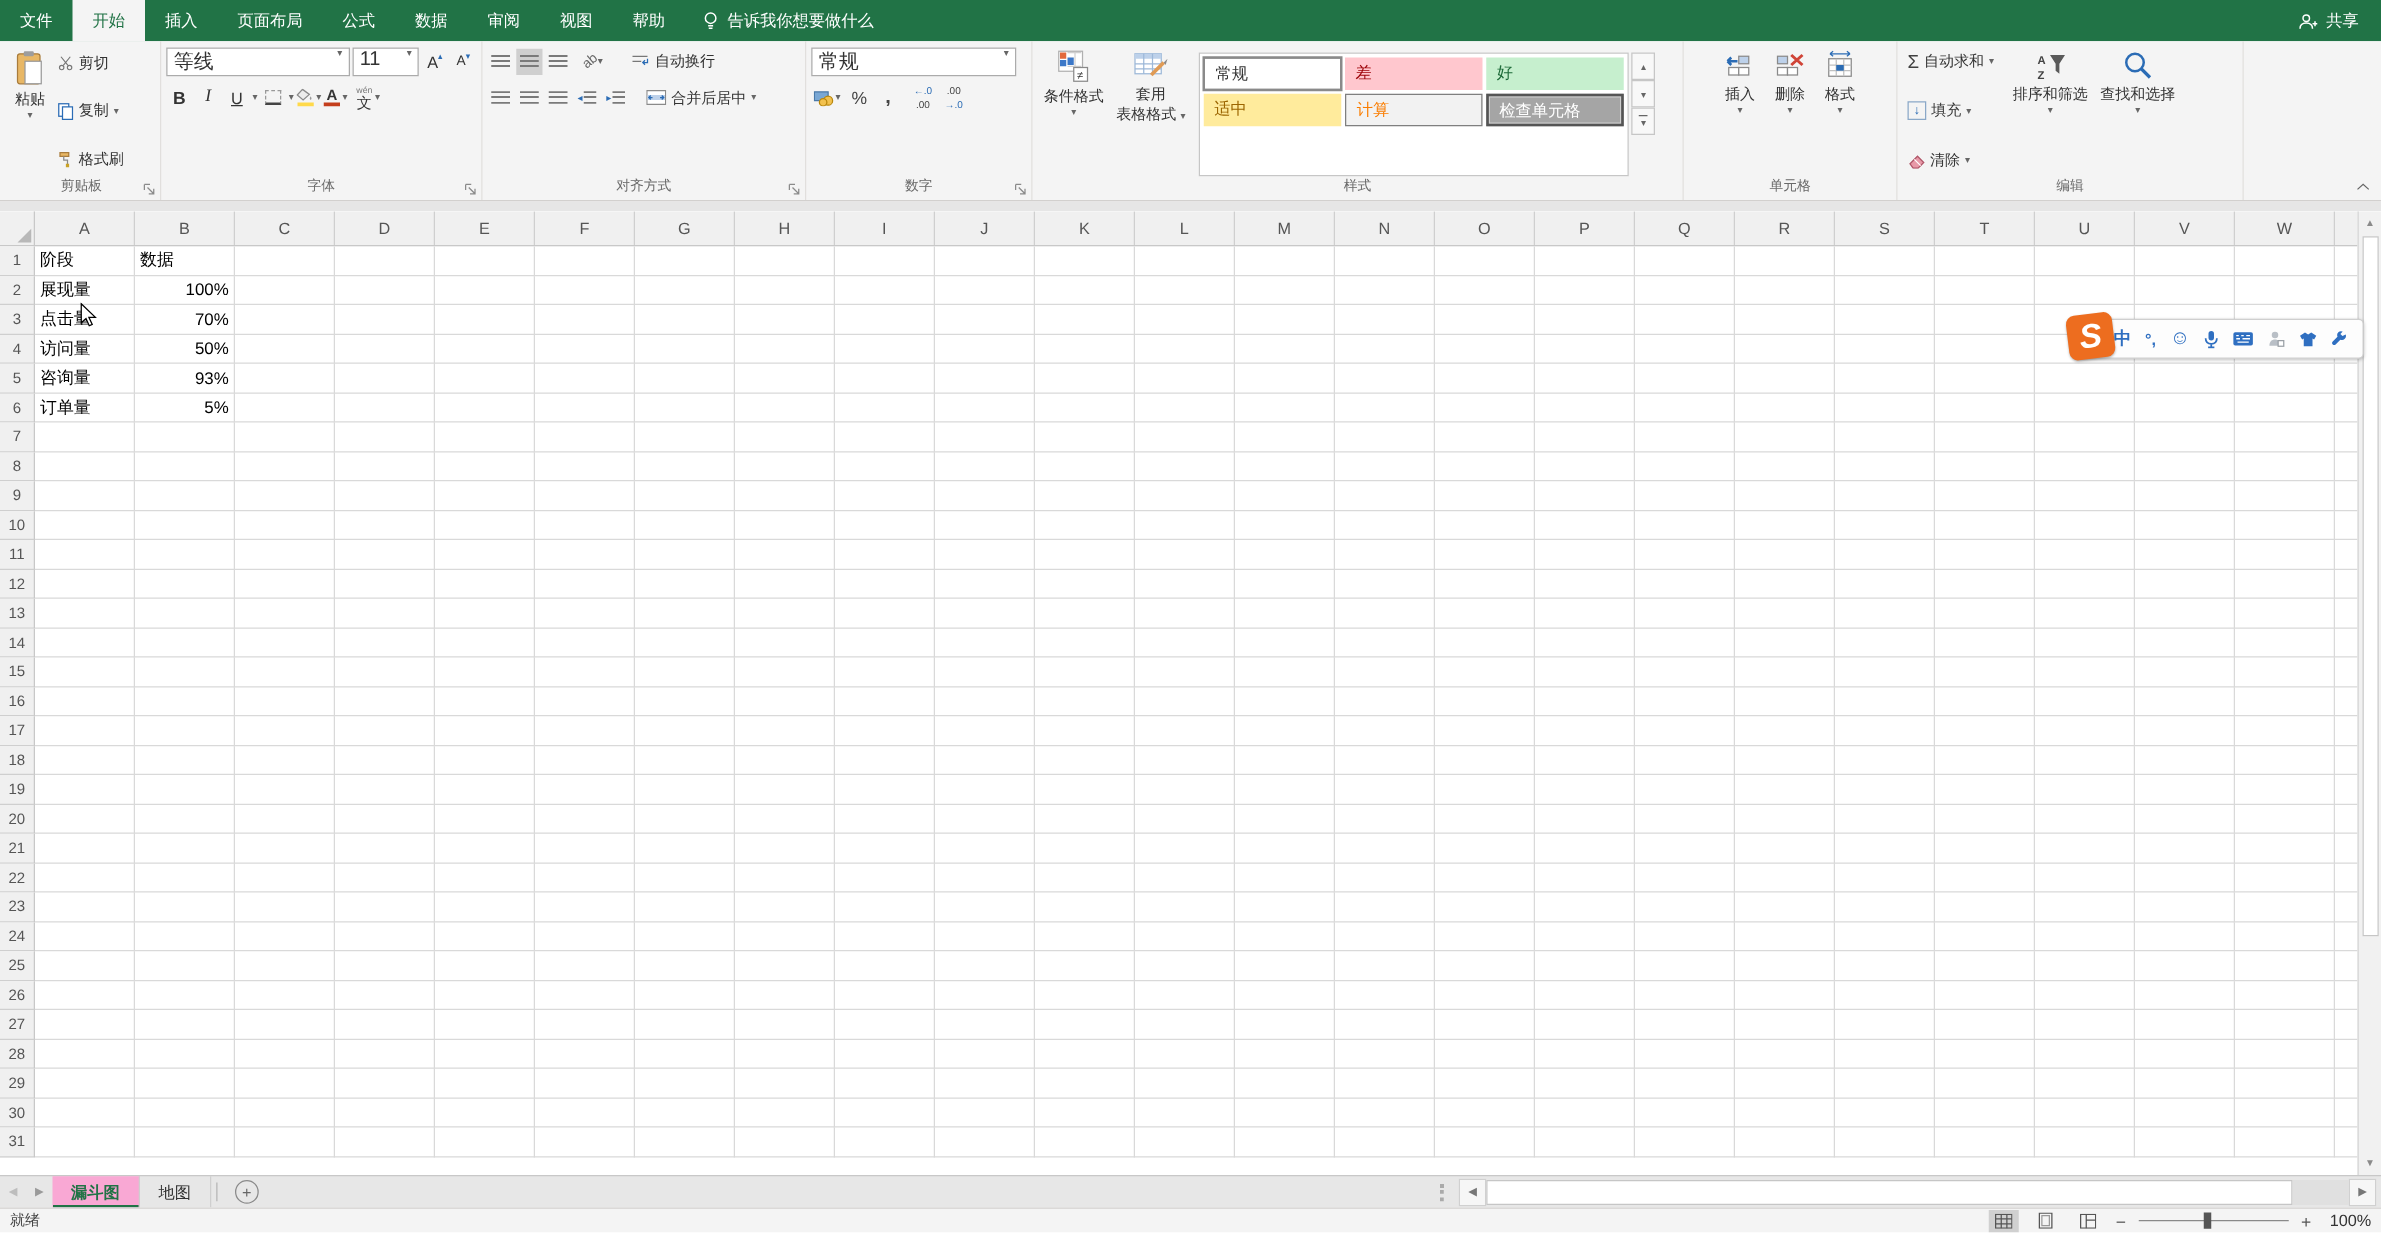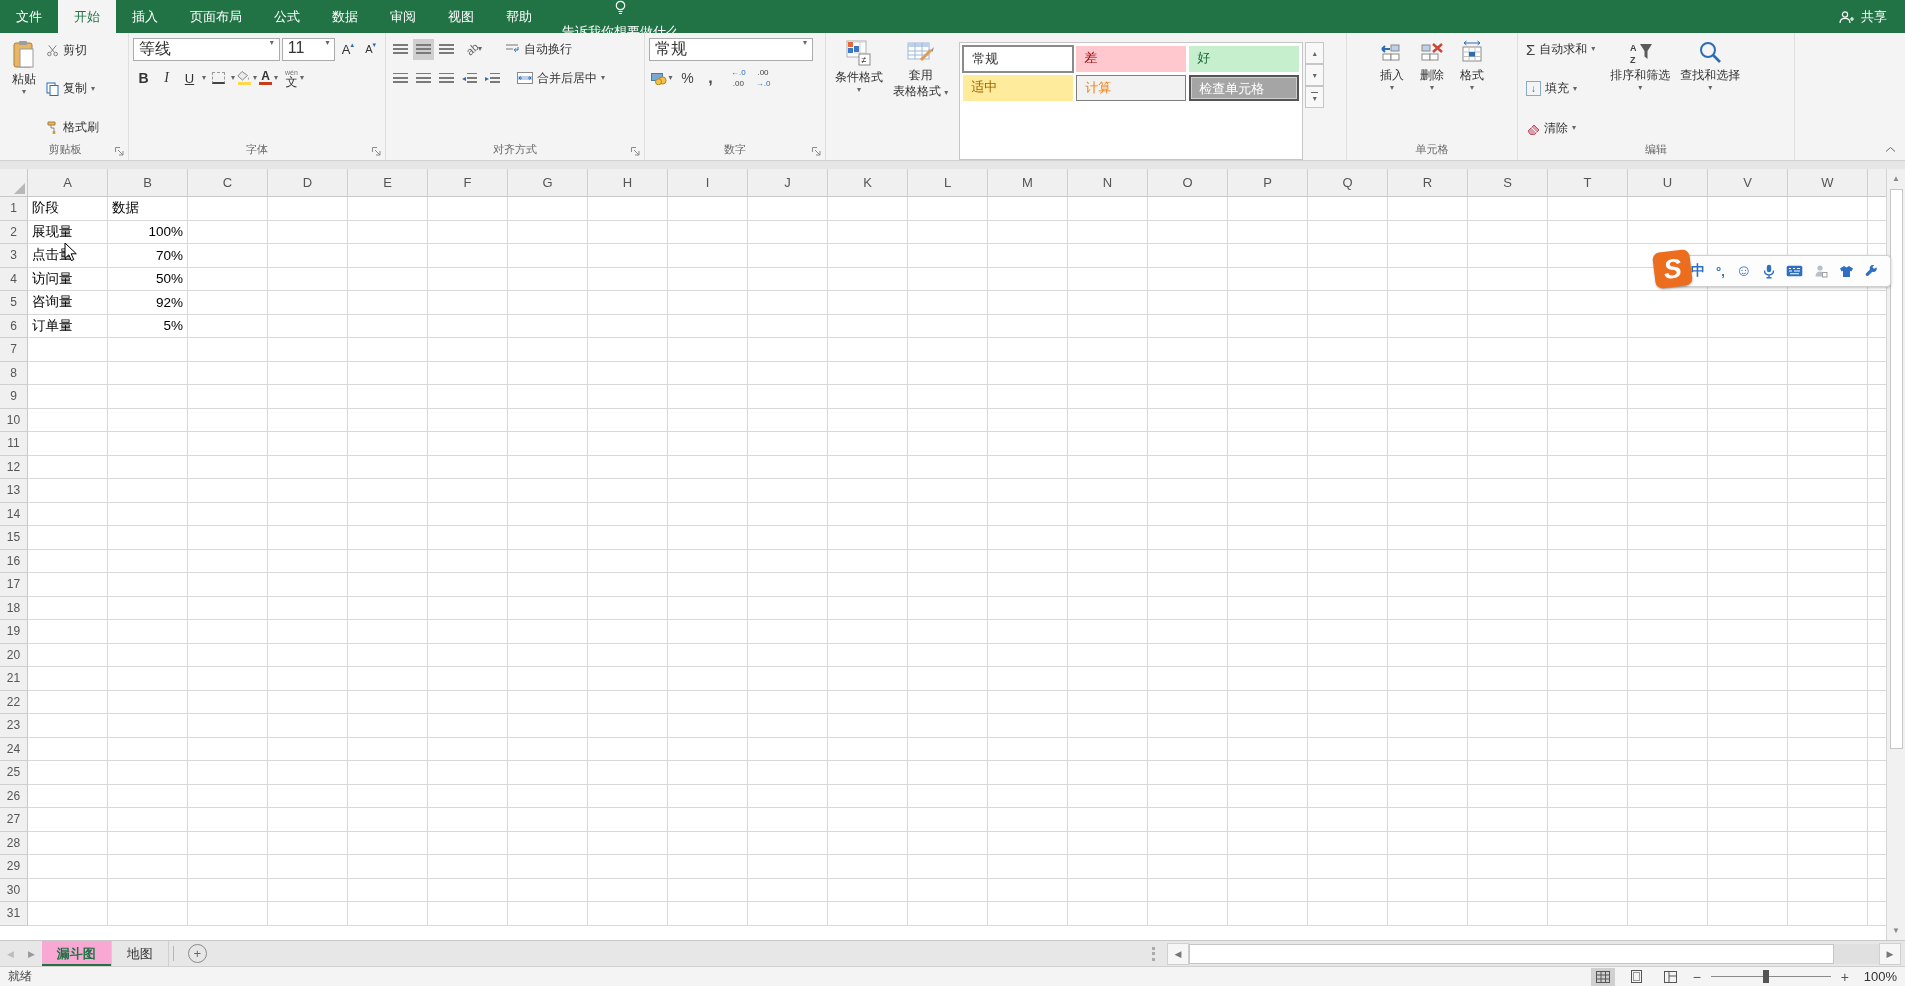--- a/index.html
+++ b/index.html
@@ -4,21 +4,21 @@
 <style>
   html,body{margin:0;padding:0;width:1905px;height:986px;overflow:hidden;
     font-family:"Liberation Sans","DejaVu Sans",sans-serif;background:#fff;}
   #app{position:relative;width:1905px;height:986px;display:flex;flex-direction:column;}
 
   
   .titlebar{height:33px;background:#217346;display:flex;align-items:stretch;color:#fff;font-size:13px;flex:0 0 33px;}
   #menu-tabs{display:flex;align-items:stretch;}
   .mtab{padding:0 16px;display:flex;align-items:center;cursor:pointer;white-space:nowrap;}
   .mtab.active{background:#f4f4f4;color:#217346;}
-  .tellme{display:flex;align-items:center;gap:7px;padding:0 14px;white-space:nowrap;flex-direction:column;}
+  .tellme{display:flex;align-items:center;gap:7px;padding:0 14px;white-space:nowrap;}
   .share{margin-left:auto;display:flex;align-items:center;gap:7px;padding:0 18px;white-space:nowrap;}
 
   
   .ribbon{height:127px;flex:0 0 127px;background:#f4f4f4;border-bottom:1px solid #d2d0ce;display:flex;position:relative;padding-left:2px;font-size:12px;color:#333;}
   .rgroup{position:relative;display:flex;flex-direction:column;border-right:1px solid #e1dfdd;padding:3px 4px 0 4px;}
   .rg-content{flex:1;display:flex;align-items:stretch;}
   .rg-label{height:19px;font-size:11px;color:#696969;text-align:center;line-height:17px;}
   .launcher{position:absolute;right:3px;bottom:3px;width:11px;height:11px;cursor:pointer;}
   .caret{font-size:8px;color:#666;line-height:8px;}
   .caret:after{content:"▾";}
@@ -411,20 +411,21 @@
             <div class="chip neutral">适中</div>
             <div class="chip calc">计算</div>
             <div class="chip check">检查单元格</div>
           </div>
         <div class="gscroll">
           <div class="gbtn">▴</div>
           <div class="gbtn">▾</div>
           <div class="gbtn"><span class="bar"></span>▾</div>
         </div>
       </div>
+      <div class="rg-label">样式</div>
     </div>
 
     <div class="rgroup" style="width:162px">
       <div class="rg-content" style="justify-content:center;gap:4px;">
         <div class="bigbtn">
           <span>
             <svg width="26" height="26" viewBox="0 0 26 26">
                 <path d="M3 9 h8 m-8 0 l3 -3 m-3 3 l3 3" stroke="#2b6cb5" stroke-width="2" fill="none"></path>
                 <rect x="12" y="5" width="8" height="6" fill="#bdd1ea" stroke="#8a8a8a"></rect>
                 <rect x="4" y="14" width="8" height="6" fill="#fff" stroke="#8a8a8a"></rect>
@@ -654,21 +655,21 @@
           <div class="cell"></div>
           <div class="cell"></div>
           <div class="cell"></div>
           <div class="cell"></div>
           <div class="cell"></div>
           <div class="cell"></div>
         </div>
         <div class="rowline">
           <div class="rownum">5</div>
           <div class="cell">咨询量</div>
-          <div class="cell num">92%</div>
+          <div class="cell num">93%</div>
           <div class="cell"></div>
           <div class="cell"></div>
           <div class="cell"></div>
           <div class="cell"></div>
           <div class="cell"></div>
           <div class="cell"></div>
           <div class="cell"></div>
           <div class="cell"></div>
           <div class="cell"></div>
           <div class="cell"></div>

